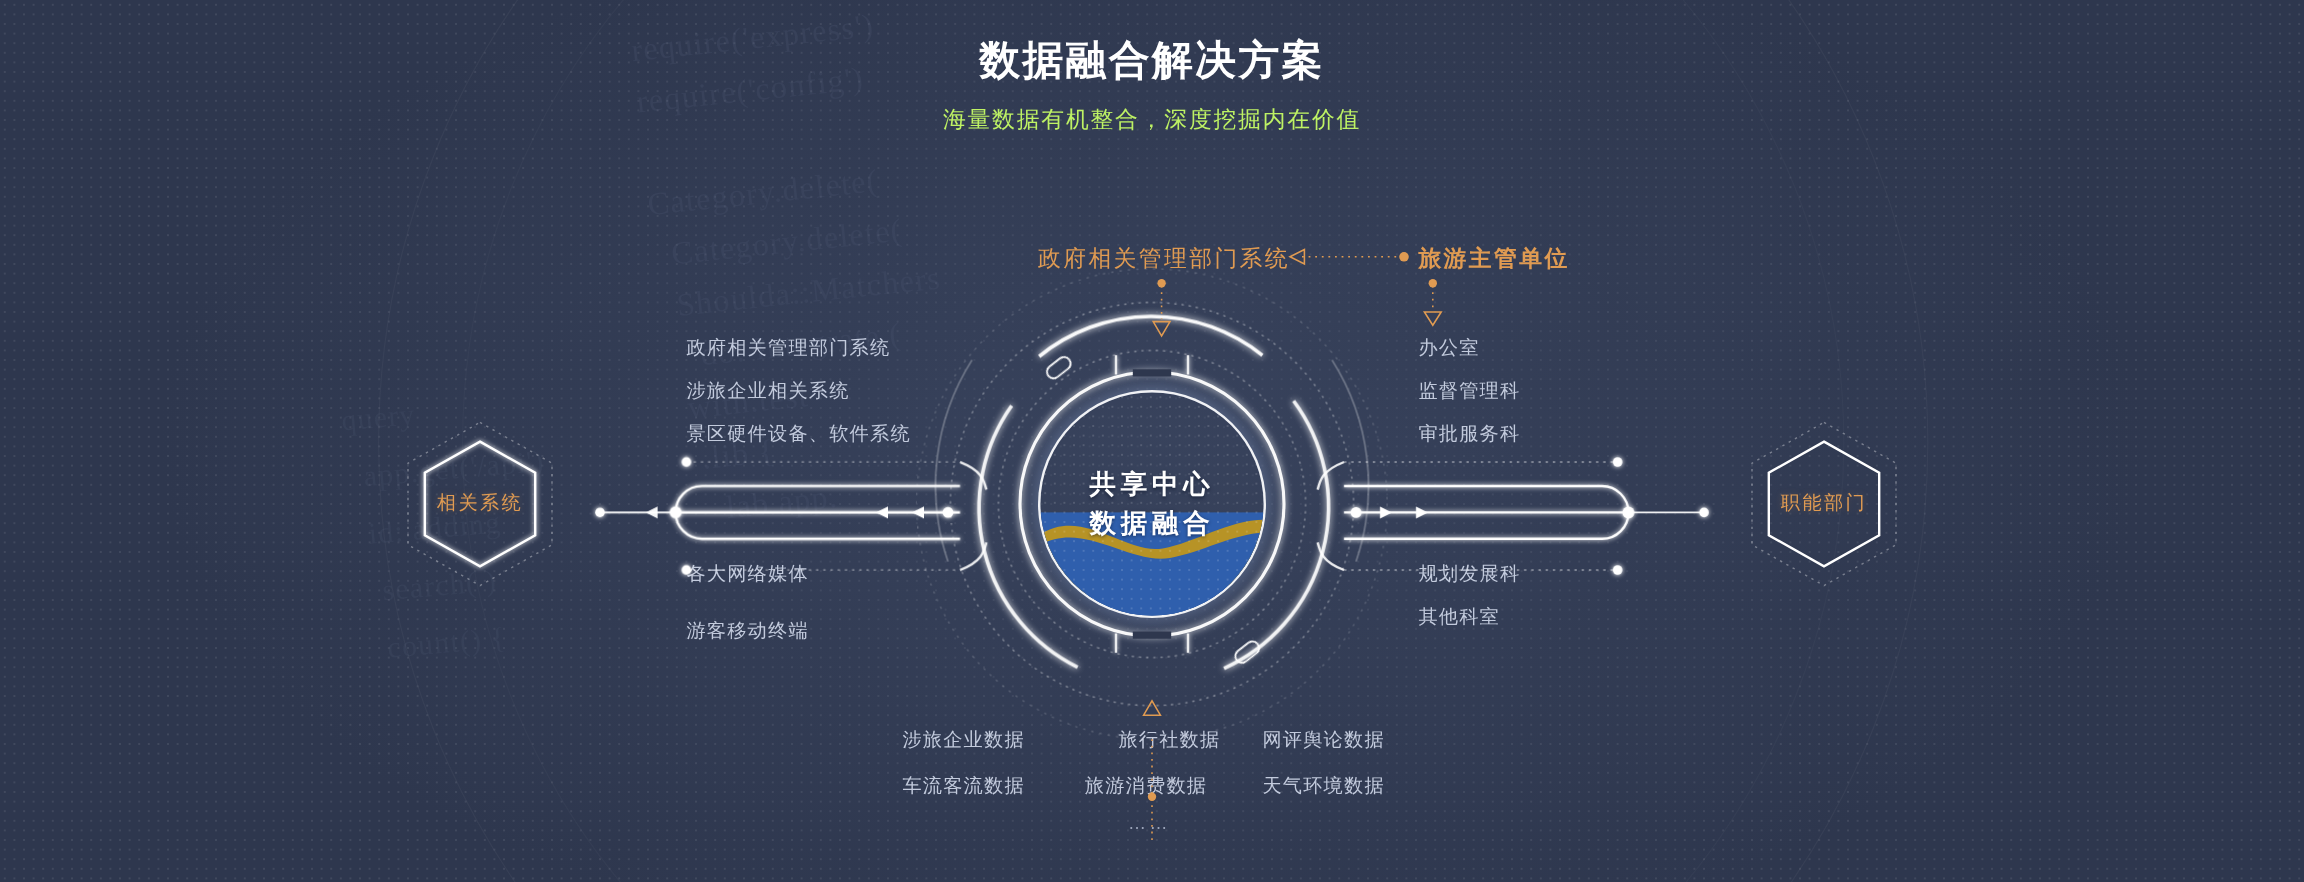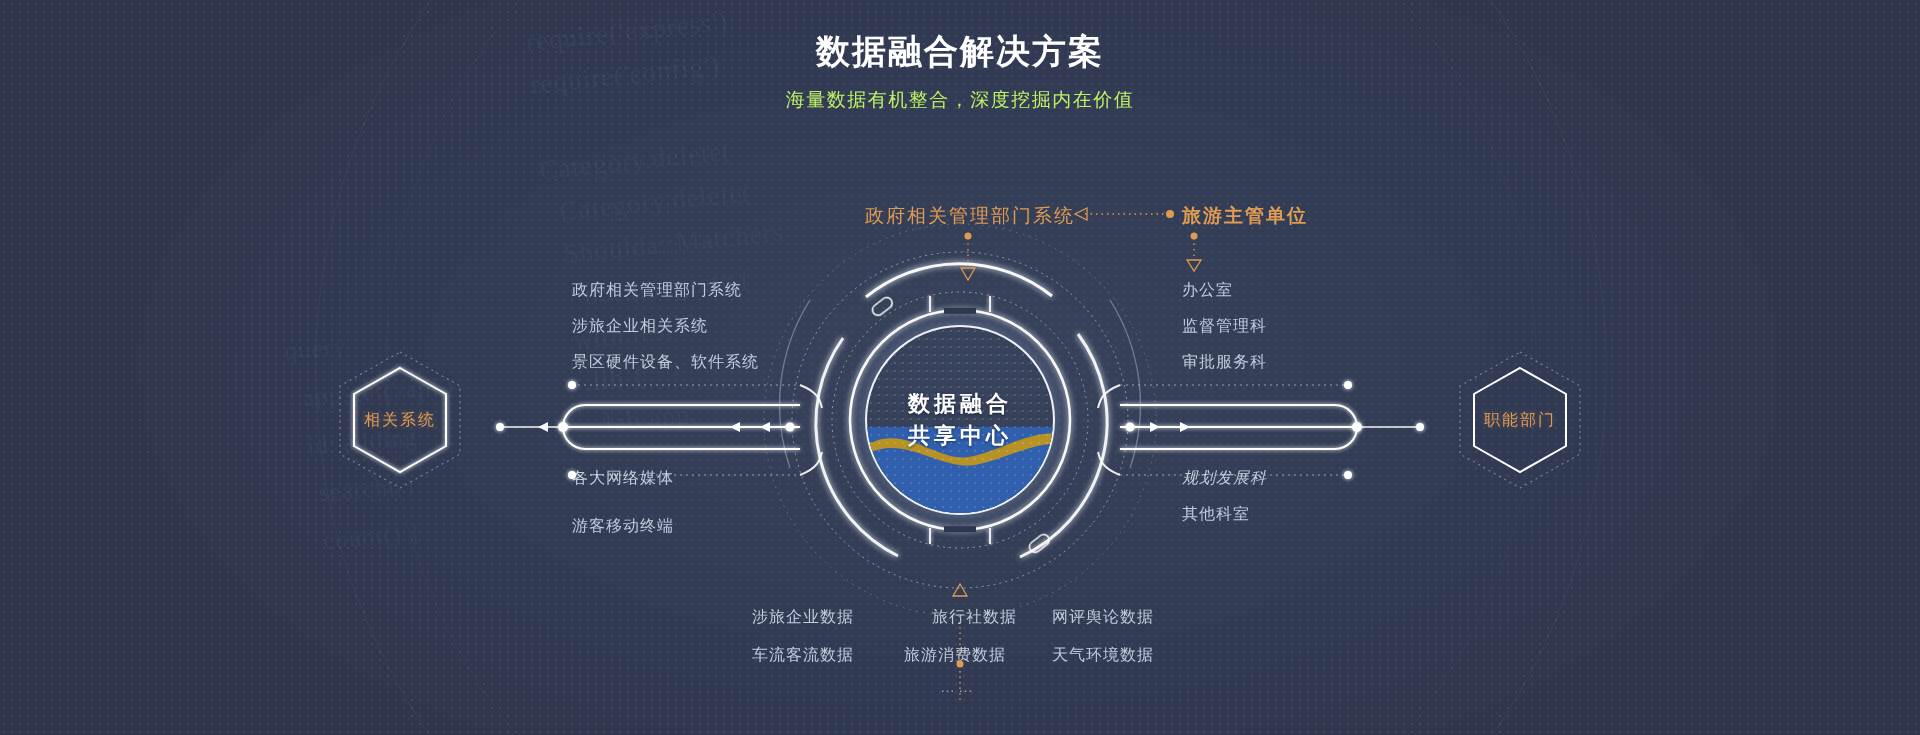--- a/index.html
+++ b/index.html
@@ -286,22 +286,22 @@
 </div>
 
 <div class="globe">
   <div class="globe-water"></div>
   <svg class="globe-wave" viewBox="0 0 220 140" preserveAspectRatio="none">
     <path d="M0,52 C40,14 78,62 112,56 C146,50 180,22 220,36 L220,84 C180,78 146,96 112,92 C78,88 40,96 0,98 Z" fill="#b79326"></path>
     <path d="M0,60 C40,26 80,70 118,64 C152,58 186,34 220,46 L220,140 L0,140 Z" fill="#2f5fad"></path>
   </svg>
   <div class="globe-dots"></div>
   <div class="globe-label">
+    <div>共享中心</div>
     <div>数据融合</div>
-    <div>共享中心</div>
   </div>
 </div>
 
 <div class="hex hex-left">
   <svg width="136" height="148" viewBox="0 0 136 148">
     <polygon points="68,6 128,40 128,108 68,142 8,108 8,40" fill="none" stroke="rgba(255,255,255,.35)" stroke-width="1.2" stroke-dasharray="2 4"></polygon>
     <polygon points="68,22 114,48 114,100 68,126 22,100 22,48" fill="none" stroke="#ffffff" stroke-width="2" filter="url(#glowsm)"></polygon>
   </svg>
   <div class="hex-text">
     <span>相关</span>
@@ -332,21 +332,21 @@
   <div class="lbl" style="left:572px;top:468px;">各大网络媒体</div>
   <div class="lbl" style="left:572px;top:504px;margin-top:12px;">游客移动终端</div>
 </div>
 
 <div>
   <div class="lbl" style="left:1182px;top:280px;">办公室</div>
   <div class="lbl" style="left:1182px;top:316px;">监督管理科</div>
   <div class="lbl" style="left:1182px;top:352px;">审批服务科</div>
 </div>
 <div>
-  <div class="lbl" style="left:1182px;top:468px;font-style:italic;">规划发展科</div>
+  <div class="lbl" style="left:1182px;top:468px;">规划发展科</div>
   <div class="lbl" style="left:1182px;top:504px;">其他科室</div>
 </div>
 
 <div>
   <div class="lbl" style="left:752px;top:607px;">涉旅企业数据</div>
   <div class="lbl" style="left:752px;top:645px;">车流客流数据</div>
 
   <div class="lbl" style="left:904px;top:607px;margin-left:28px;">旅行社数据</div>
   <div class="lbl" style="left:904px;top:645px;">旅游消费数据</div>
 

